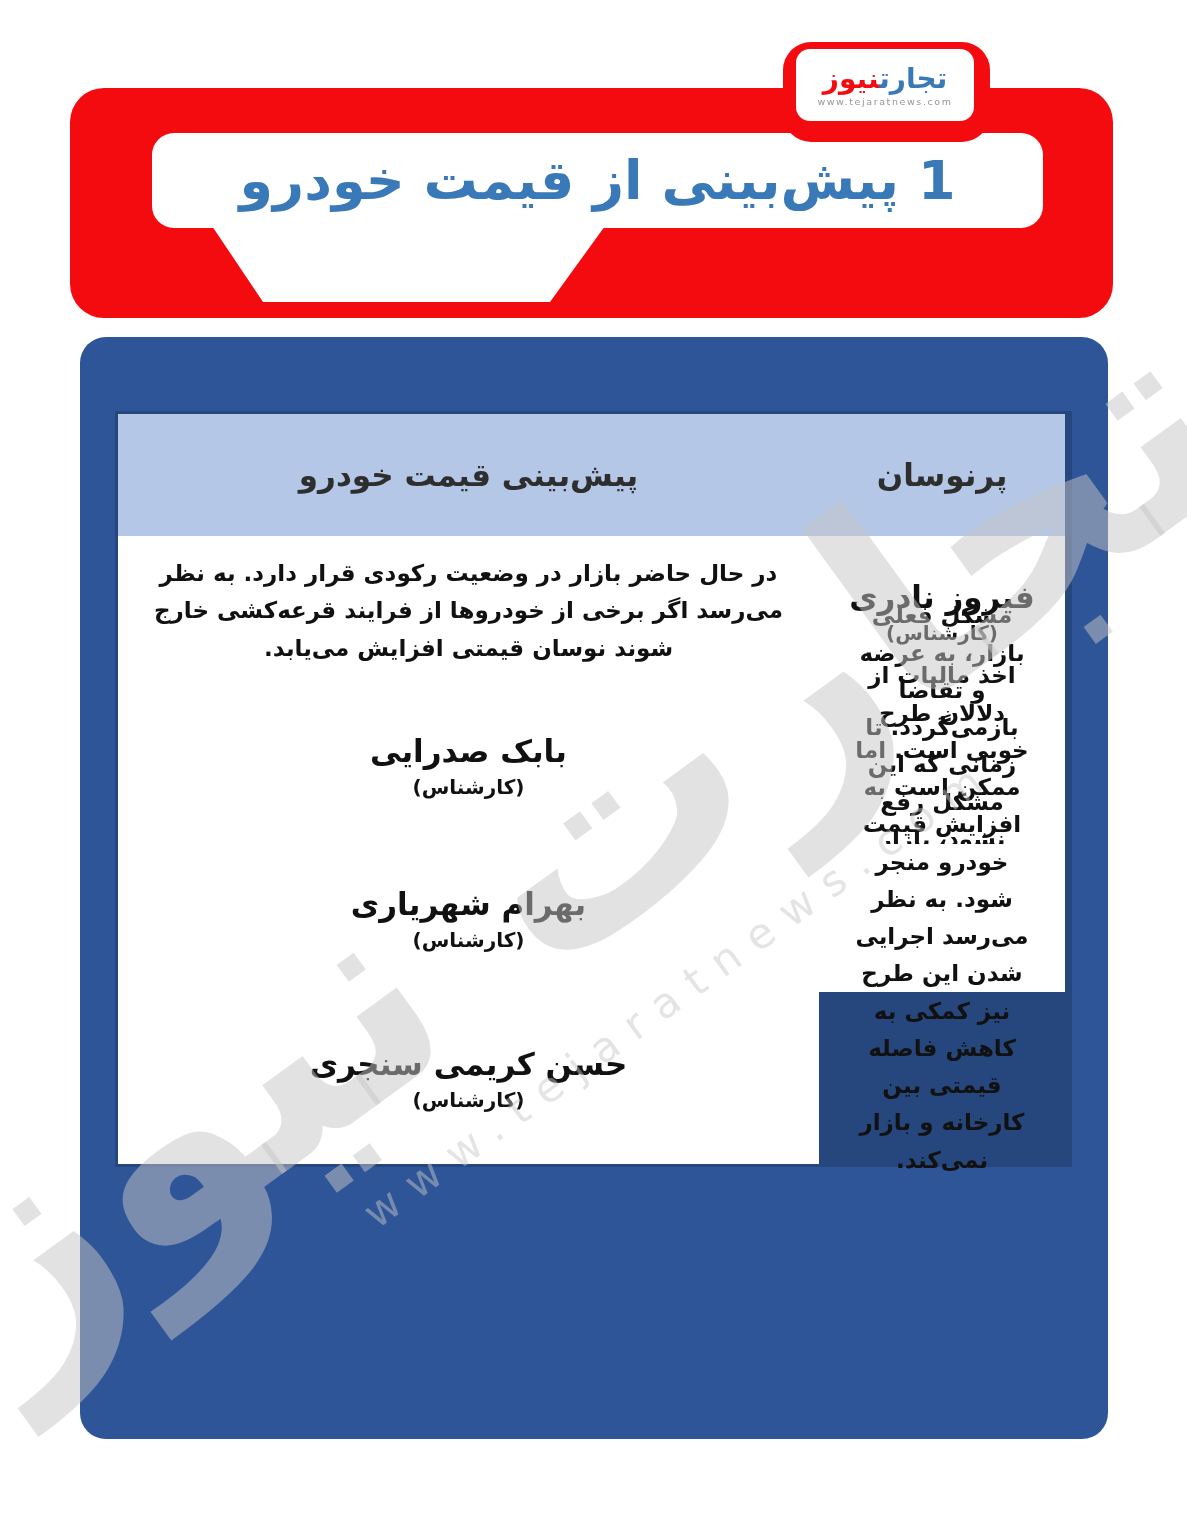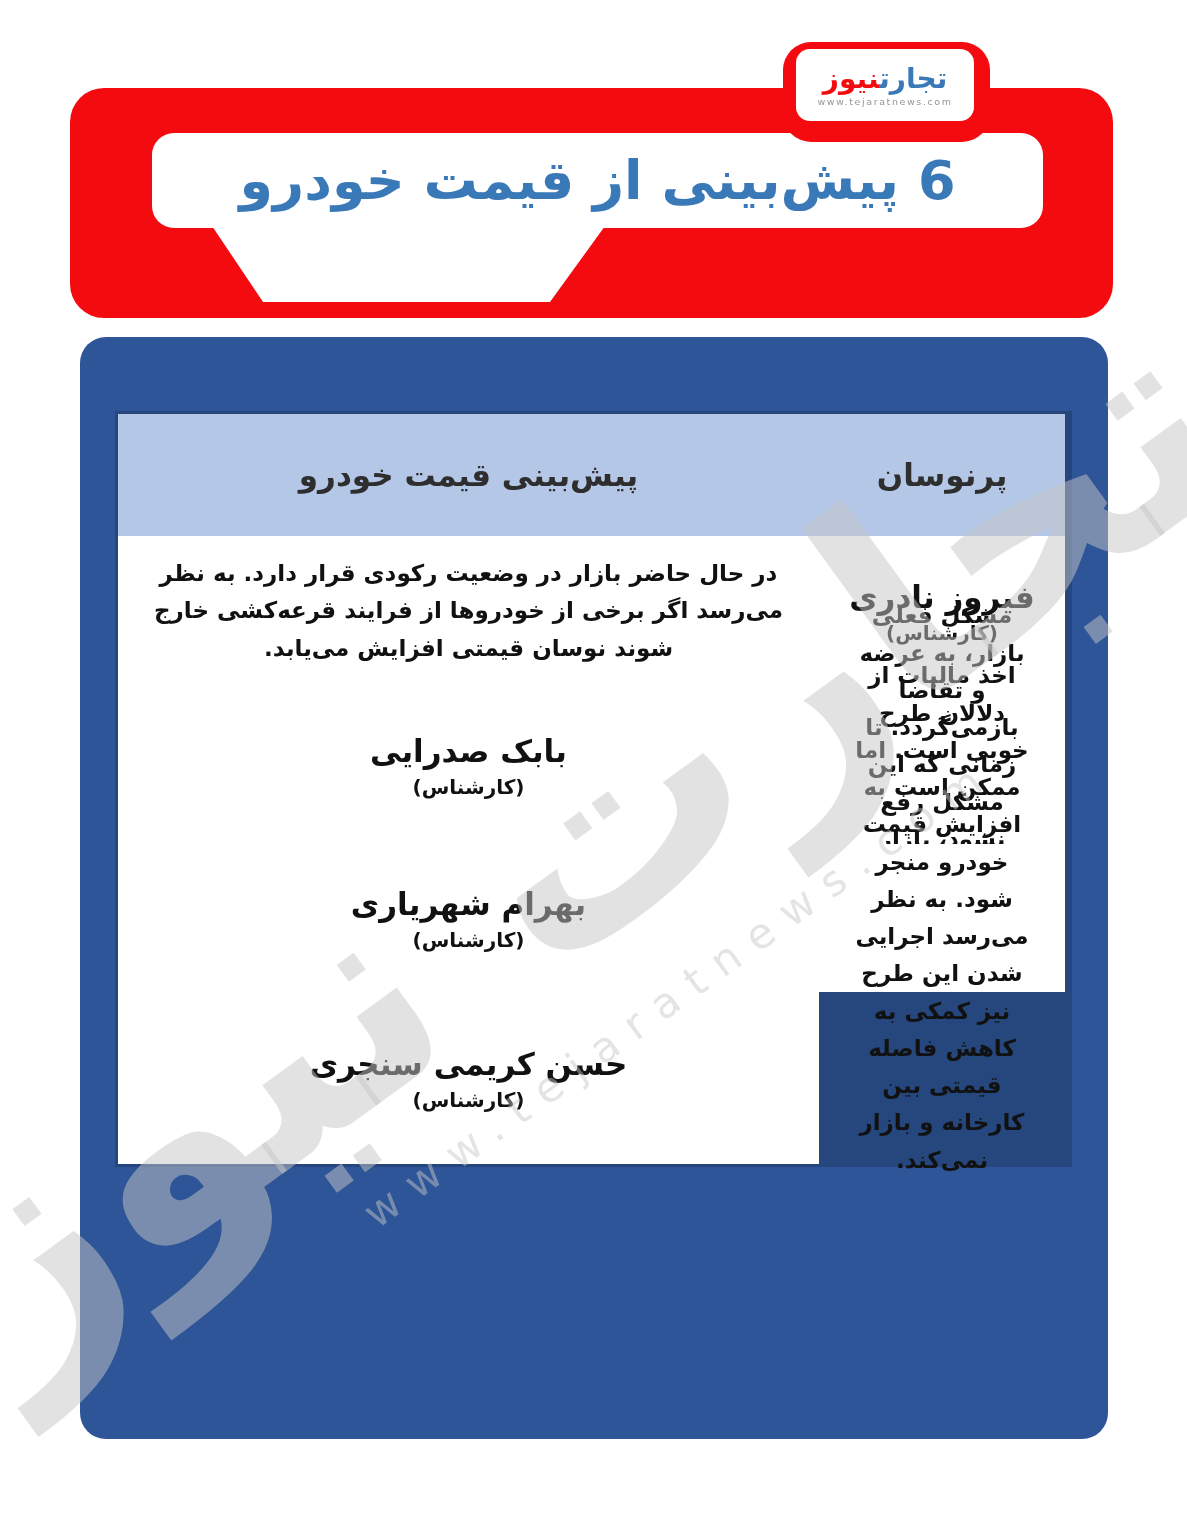--- a/index.html
+++ b/index.html
@@ -84,21 +84,21 @@
     color:rgba(198,198,198,0.48);white-space:nowrap;
   }
 </style>
 </head>
 <body>
 
 <div class="page" style="--red: #F40B10; --panel-blue: #2E5597; --border-blue: #26477E; --head-blue: #B4C7E7; --title-blue: #3A79B8;">
 
   <div class="banner">
     <div class="title-plate">
-      <div class="title-text">6 پیش‌بینی از قیمت خودرو</div>
+      <div class="title-text">1 پیش‌بینی از قیمت خودرو</div>
     </div>
     <div class="title-tab"></div>
   </div>
 
   <div class="logo-badge"></div>
   <div class="logo-box">
     <div class="logo-brand">
       <span class="b1">تجارت</span><span class="b2">نیوز</span>
     </div>
     <div class="logo-url">www.tejaratnews.com</div>

